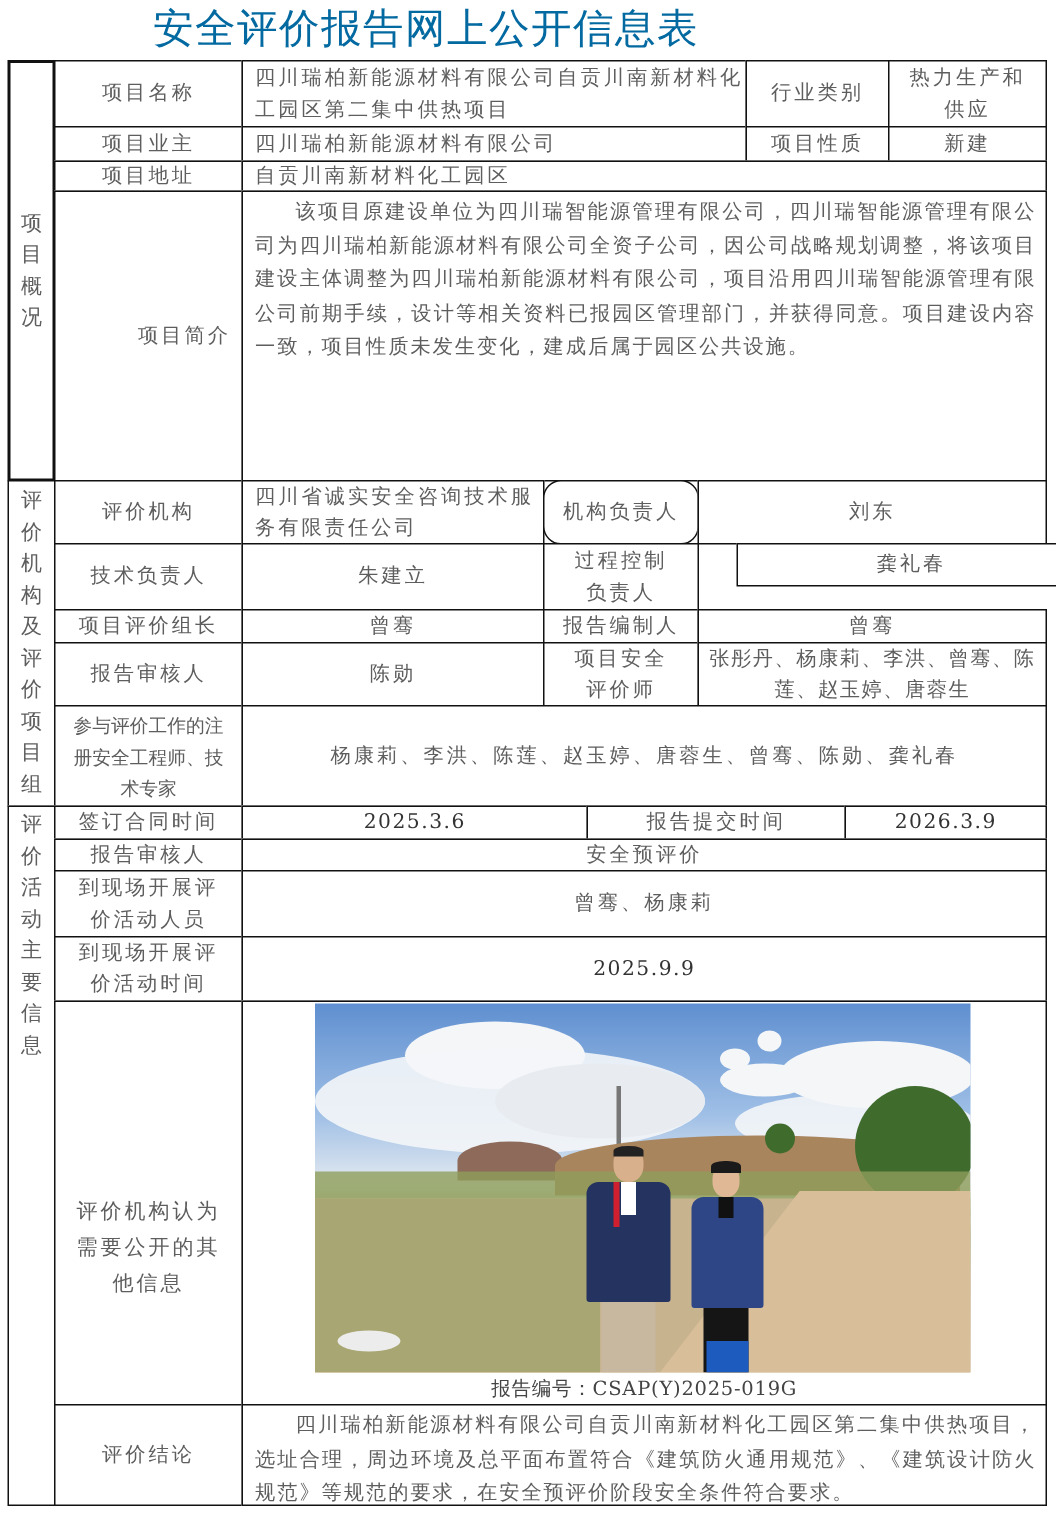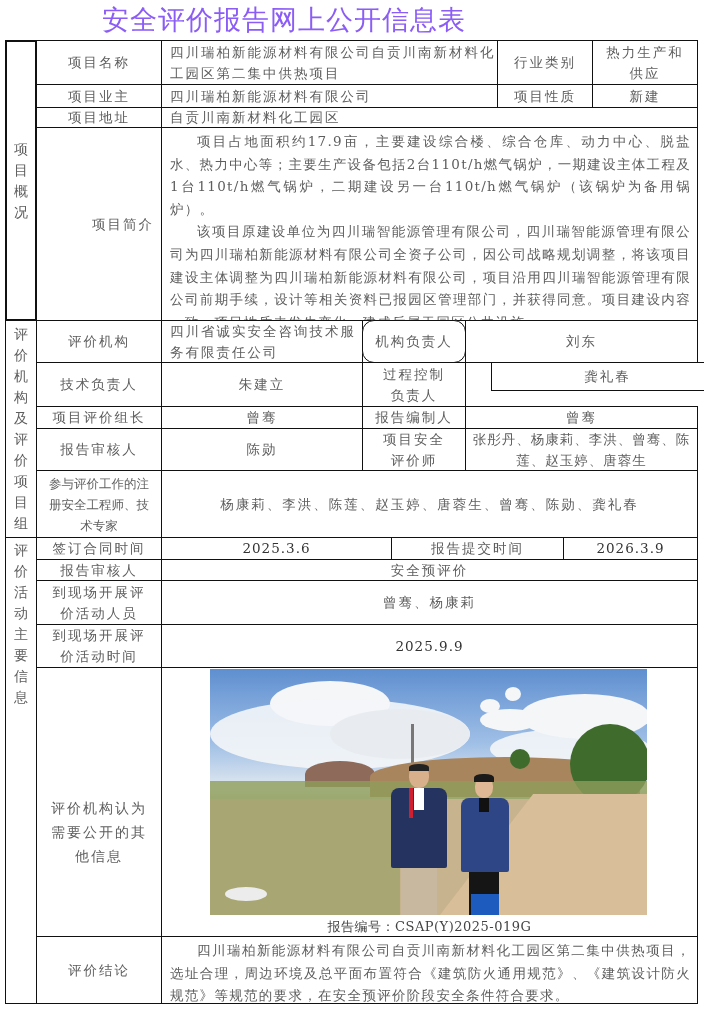--- a/index.html
+++ b/index.html
@@ -1,20 +1,20 @@
 <!DOCTYPE html>
 <html><head>
 <meta charset="utf-8">
 <style>
   html, body { margin:0; padding:0; background:#ffffff; }
   body { width:704px; height:1011px; position:relative; overflow:hidden;
          font-family:"DejaVu Serif","Liberation Serif",serif; color:#5a5a5a; }
   .title { position:absolute; left:0; top:2px; width:568px; text-align:center;
            font-family:"DejaVu Sans","Liberation Sans",sans-serif;
-           font-size:27px; color:#8b5cf6; letter-spacing:1px; line-height:36px; }
+           font-size:27px; color:#0369a1; letter-spacing:1px; line-height:36px; }
   .cell { position:absolute; box-sizing:border-box; border:1px solid #111;
           display:flex; align-items:center; justify-content:center; text-align:center;
           font-size:13.5px; line-height:21px; letter-spacing:2px; color:#5e5e5e;
           background:#fff; overflow:hidden; }
   .left { justify-content:flex-start; text-align:left; padding-left:8px; }
   .para { display:block; text-align:justify; padding:2px 6px 0 8px; letter-spacing:1.3px;
           font-size:13.5px; line-height:22.6px; }
   .para p { margin:0; text-indent:2em; }
   .vert { flex-direction:column; font-size:14px; line-height:21px; letter-spacing:0; padding-top:0; }
   .vert span { display:block; }
@@ -72,21 +72,20 @@
 <div class="cell" style="left:36px;top:84px;width:126px;height:24px;">项目业主</div>
 <div class="cell left" style="left:161px;top:84px;width:337px;height:24px;">四川瑞柏新能源材料有限公司</div>
 <div class="cell" style="left:497px;top:84px;width:96px;height:24px;">项目性质</div>
 <div class="cell" style="left:592px;top:84px;width:106px;height:24px;">新建</div>
 
 <div class="cell" style="left:36px;top:107px;width:126px;height:21px;">项目地址</div>
 <div class="cell left" style="left:161px;top:107px;width:537px;height:21px;">自贡川南新材料化工园区</div>
 
 <div class="cell" style="left:36px;top:127px;width:126px;height:194px;padding-left:48px;">项目简介</div>
 <div class="cell para" style="left:161px;top:127px;width:537px;height:194px;">
-  <p>项目占地面积约17.9亩，主要建设综合楼、综合仓库、动力中心、脱盐水、热力中心等；主要生产设备包括2台110t/h燃气锅炉，一期建设主体工程及1台110t/h燃气锅炉，二期建设另一台110t/h燃气锅炉（该锅炉为备用锅炉）。</p>
   <p>该项目原建设单位为四川瑞智能源管理有限公司，四川瑞智能源管理有限公司为四川瑞柏新能源材料有限公司全资子公司，因公司战略规划调整，将该项目建设主体调整为四川瑞柏新能源材料有限公司，项目沿用四川瑞智能源管理有限公司前期手续，设计等相关资料已报园区管理部门，并获得同意。项目建设内容一致，项目性质未发生变化，建成后属于园区公共设施。</p>
 </div>
 
 <div class="cell" style="left:36px;top:320px;width:126px;height:43px;">评价机构</div>
 <div class="cell left" style="left:161px;top:320px;width:202px;height:43px;">四川省诚实安全咨询技术服务有限责任公司</div>
 <div class="cell" style="left:362px;top:320px;width:104px;height:43px;border-radius:12px;">机构负责人</div>
 <div class="cell" style="left:465px;top:320px;width:233px;height:43px;">刘东</div>
 
 <div class="cell" style="left:36px;top:362px;width:126px;height:45px;">技术负责人</div>
 <div class="cell" style="left:161px;top:362px;width:202px;height:45px;">朱建立</div>

